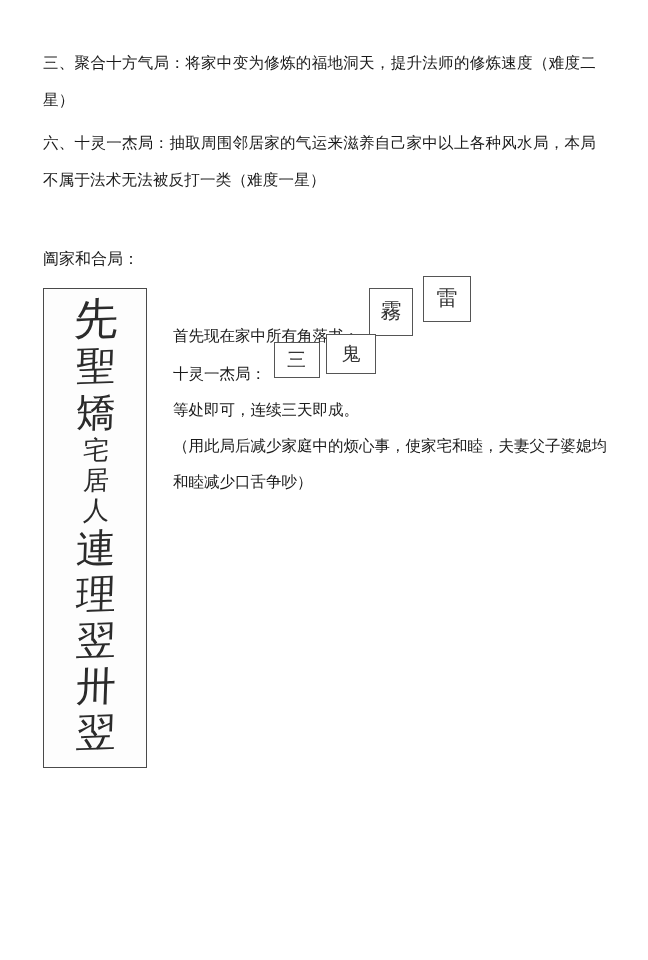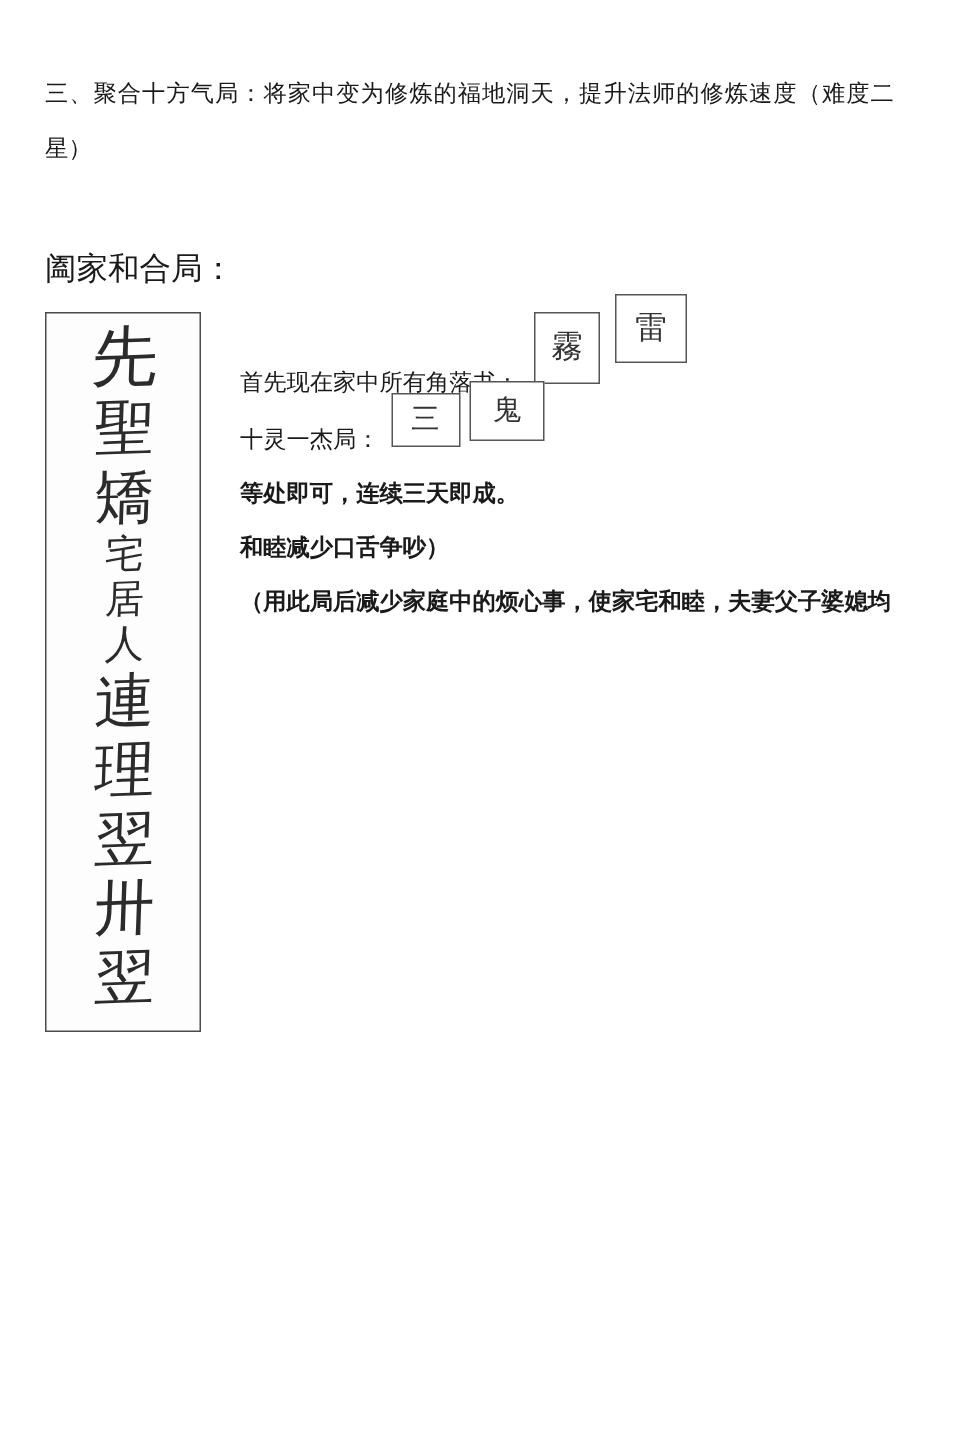--- a/index.html
+++ b/index.html
@@ -13,35 +13,35 @@
     font-family: "Liberation Serif", "DejaVu Serif", serif;
     color: #1a1a1a;
     position: relative;
     overflow: hidden;
   }
   .page {
     position: relative;
     width: 648px;
     height: 960px;
     box-sizing: border-box;
-    padding: 40px 52px 0 30px;
+    padding: 40px 52px 0 43px;
   }
   .para {
     font-size: 15.5px;
     line-height: 37px;
     text-align: justify;
     text-justify: inter-ideograph;
     margin: 0 0 6px 0;
     letter-spacing: 0.2px;
   }
   .para.first {
     margin-top: 4px;
   }
   .section-title {
-    font-size: 21px;
+    font-size: 16px;
     line-height: 34px;
     margin: 44px 0 6px 0;
   }
   
   .sigil-area {
     position: relative;
     margin-top: 12px;
     height: 500px;
   }
   .big-talisman {
@@ -135,29 +135,29 @@
     width: 108px;
     height: 36px;
     vertical-align: middle;
   }
   .pair2-wrap .sigil-c { position: absolute; left: 2px;  top: -14px; }
   .pair2-wrap .sigil-d { position: absolute; left: 54px; top: -22px; }
   .note {
     font-size: 15.5px;
     line-height: 36px;
     text-align: justify;
-    font-weight: bold;
   }
 </style>
 </head>
 <body>
 
 <div class="page">
 
   <p class="para first">三、聚合十方气局：将家中变为修炼的福地洞天，提升法师的修炼速度（难度二星）</p>
+  <p class="para">六、十灵一杰局：抽取周围邻居家的气运来滋养自己家中以上各种风水局，本局不属于法术无法被反打一类（难度一星）</p>
 
   <div class="section-title">阖家和合局：</div>
 
   <div class="sigil-area">
 
     <div class="big-talisman">
       <div class="glyph-col">
         <div class="g wide">先</div>
         <div class="g">聖</div>
         <div class="g">矯</div>
@@ -184,20 +184,20 @@
 
       <div class="line">
         <span>十灵一杰局：</span>
         <span class="pair2-wrap">
           <span class="inline-sigil sigil-c">三</span>
           <span class="inline-sigil sigil-d">鬼</span>
         </span>
       </div>
 
       <div class="note">等处即可，连续三天即成。</div>
+      <div class="note">（用此局后减少家庭中的烦心事，使家宅和睦，夫妻父子婆媳均</div>
       <div class="note">和睦减少口舌争吵）</div>
-      <div class="note">（用此局后减少家庭中的烦心事，使家宅和睦，夫妻父子婆媳均</div>
 
     </div>
 
   </div>
 
 </div>
 
 </body></html>

